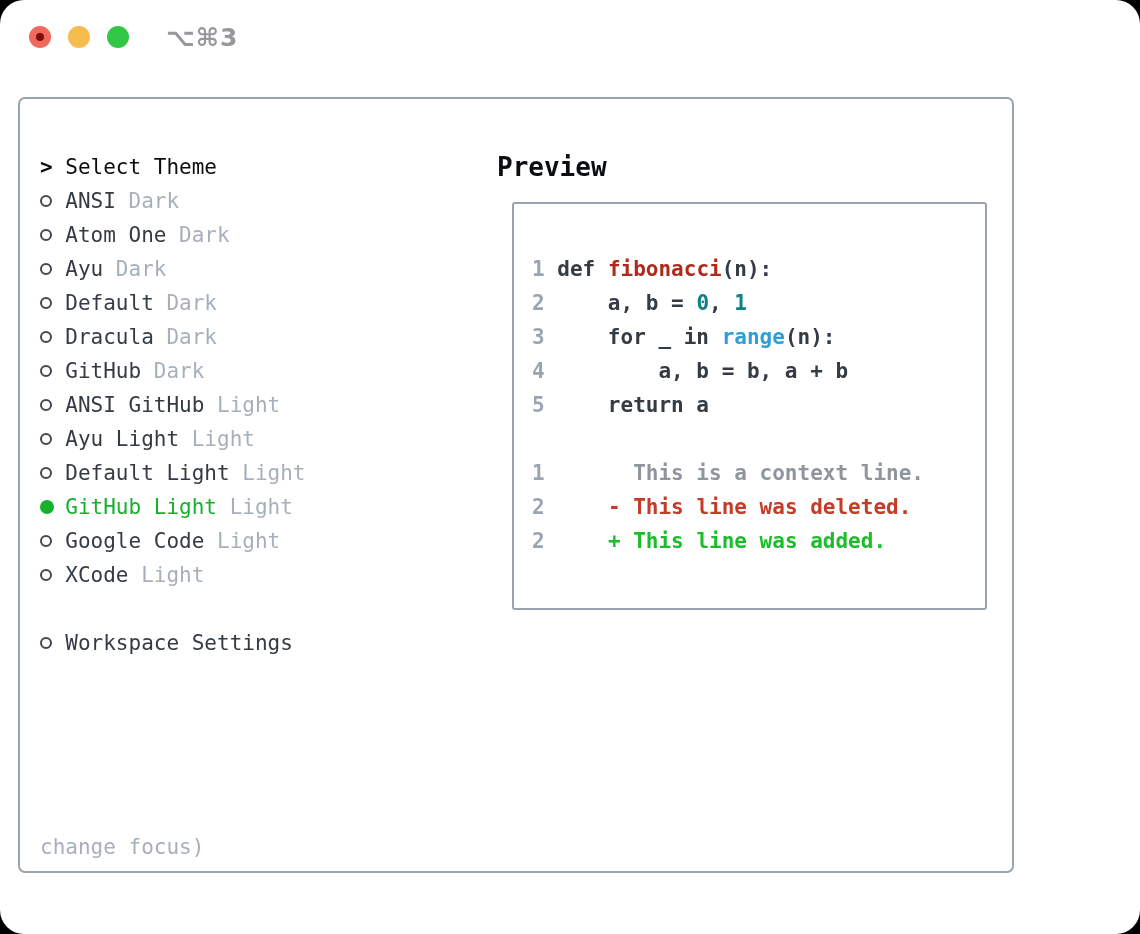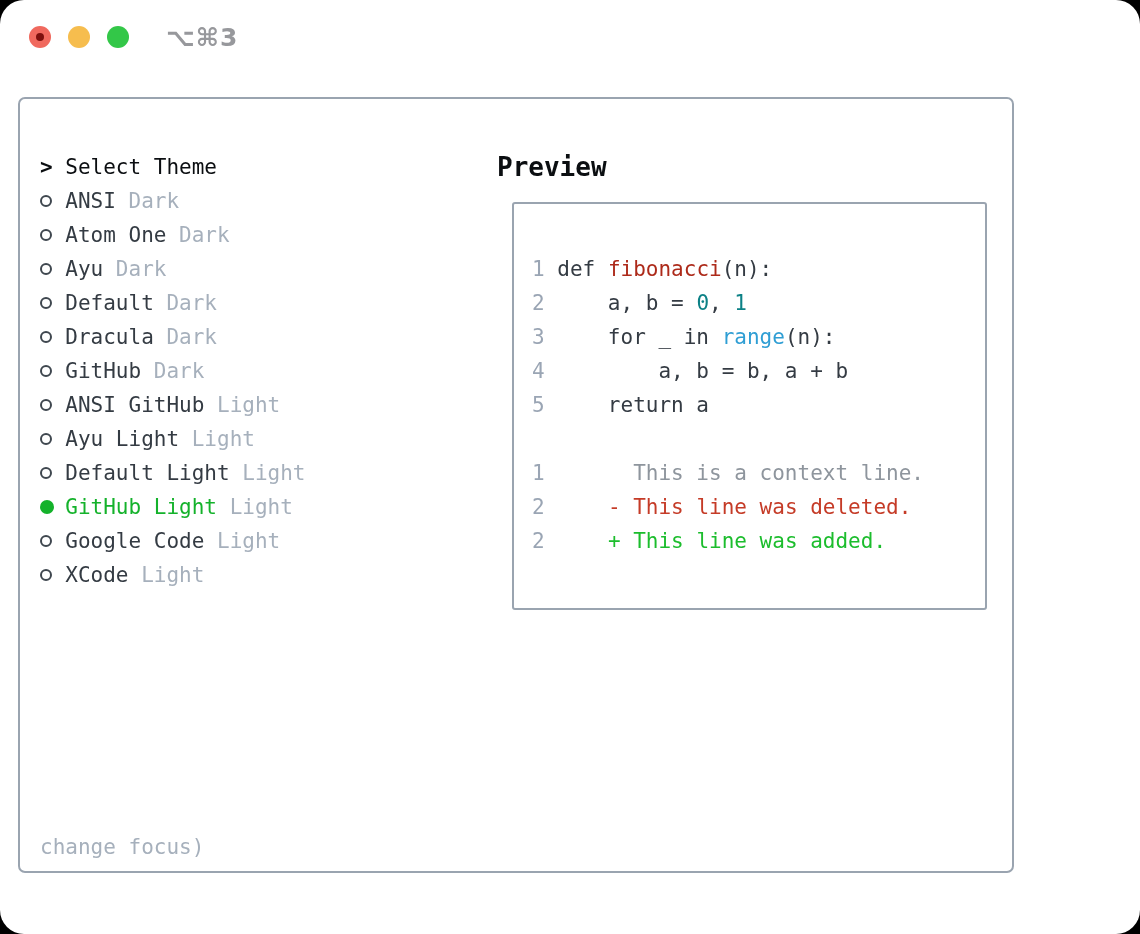--- a/index.html
+++ b/index.html
@@ -131,21 +131,21 @@
     box-sizing: border-box;
     background: var(--window-bg, #ffffff);
   }
   .code {
     position: absolute;
     left: 18px; top: 48px;
     font-size: 21px;
     line-height: 34px;
     white-space: pre;
   }
-  .code-line { height: 34px; }
+  .code-line { height: 34px; font-weight: bold; }
   .c-ln   { color: var(--line-number); }
   .c-code { color: var(--text-dark); }
   .c-fn   { color: var(--function-red); }
   .c-num  { color: var(--number-teal); }
   .c-bi   { color: var(--builtin-blue); }
   .c-ctx  { color: var(--context); }
   .c-del  { color: var(--deleted); }
   .c-add  { color: var(--added); }
 </style>
 </head>
@@ -170,20 +170,21 @@
         <div class="row"><span class="bullet-cell"><span class="circle"></span></span><span class="name">Default</span><span class="tag">Dark</span></div>
         <div class="row"><span class="bullet-cell"><span class="circle"></span></span><span class="name">Dracula</span><span class="tag">Dark</span></div>
         <div class="row"><span class="bullet-cell"><span class="circle"></span></span><span class="name">GitHub</span><span class="tag">Dark</span></div>
         <div class="row"><span class="bullet-cell"><span class="circle"></span></span><span class="name">ANSI GitHub</span><span class="tag">Light</span></div>
         <div class="row"><span class="bullet-cell"><span class="circle"></span></span><span class="name">Ayu Light</span><span class="tag">Light</span></div>
         <div class="row"><span class="bullet-cell"><span class="circle"></span></span><span class="name">Default Light</span><span class="tag">Light</span></div>
         <div class="row selected"><span class="bullet-cell"><span class="circle filled"></span></span><span class="name">GitHub Light</span><span class="tag">Light</span></div>
         <div class="row"><span class="bullet-cell"><span class="circle"></span></span><span class="name">Google Code</span><span class="tag">Light</span></div>
         <div class="row"><span class="bullet-cell"><span class="circle"></span></span><span class="name">XCode</span><span class="tag">Light</span></div>
         <div class="row"></div>
+        <div class="row"><span class="bullet-cell"><span class="circle"></span></span><span class="name">Workspace Settings</span></div>
       </div>
 
     <div class="help">
       <div>change focus)</div>
     </div>
 
     <div class="preview-title">Preview</div>
 
     <div class="preview-box">
       <div class="code" id="code"><div class="code-line"><span class="c-ln">1</span><span class="c-code"> def </span><span class="c-fn">fibonacci</span><span class="c-code">(n):</span></div><div class="code-line"><span class="c-ln">2</span><span class="c-code">     a, b = </span><span class="c-num">0</span><span class="c-code">, </span><span class="c-num">1</span></div><div class="code-line"><span class="c-ln">3</span><span class="c-code">     for _ in </span><span class="c-bi">range</span><span class="c-code">(n):</span></div><div class="code-line"><span class="c-ln">4</span><span class="c-code">         a, b = b, a + b</span></div><div class="code-line"><span class="c-ln">5</span><span class="c-code">     return a</span></div><div class="code-line"></div><div class="code-line"><span class="c-ln">1</span><span class="c-ctx">       This is a context line.</span></div><div class="code-line"><span class="c-ln">2</span><span class="c-code">     </span><span class="c-del">- This line was deleted.</span></div><div class="code-line"><span class="c-ln">2</span><span class="c-code">     </span><span class="c-add">+ This line was added.</span></div></div>

